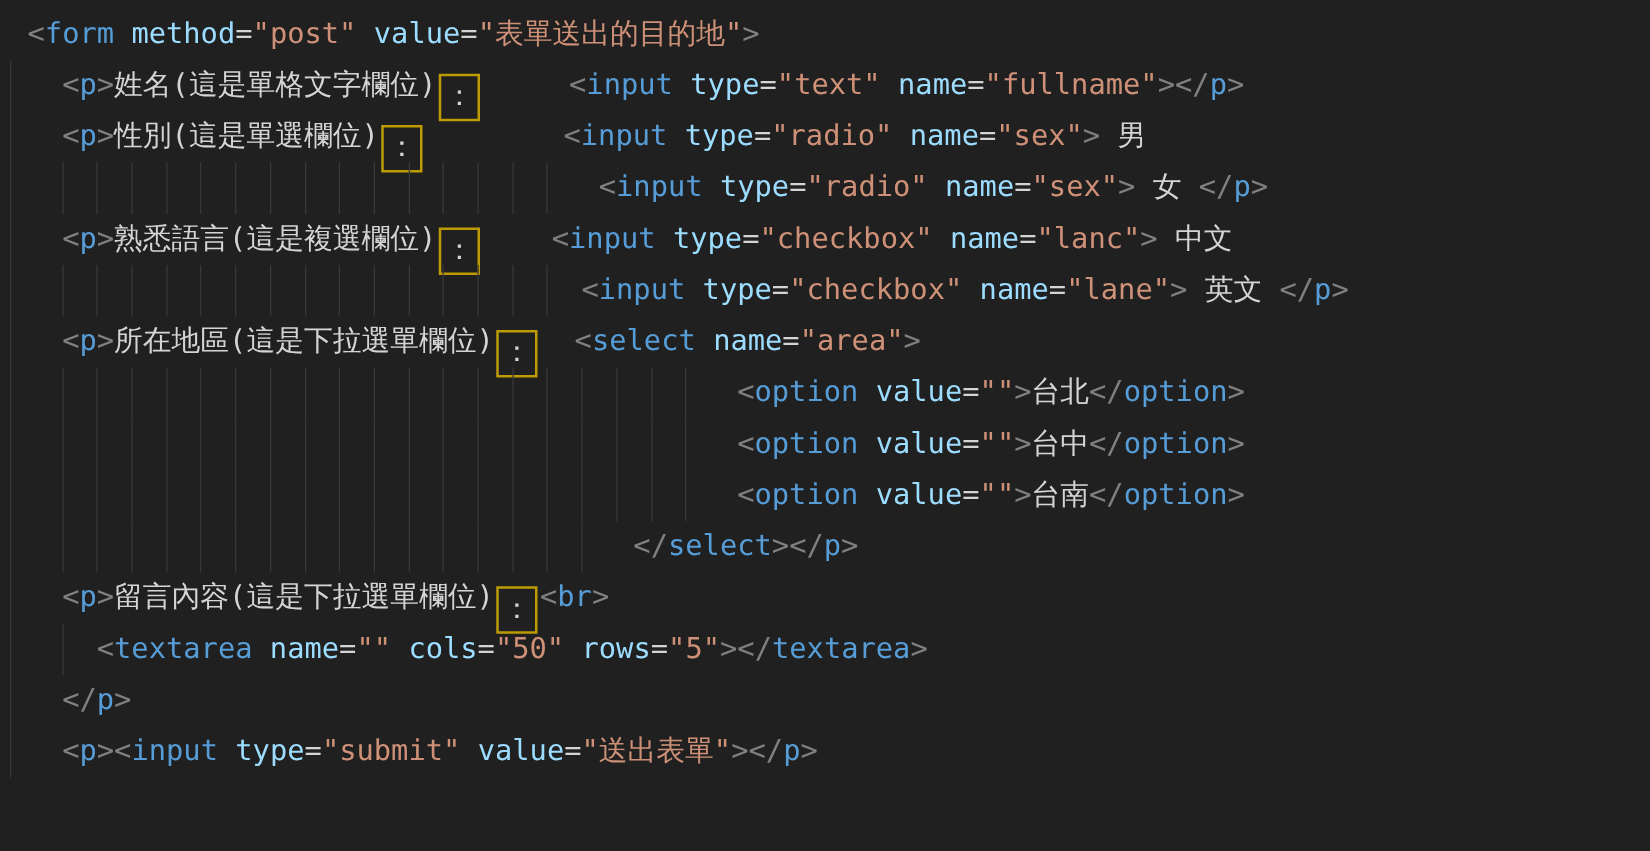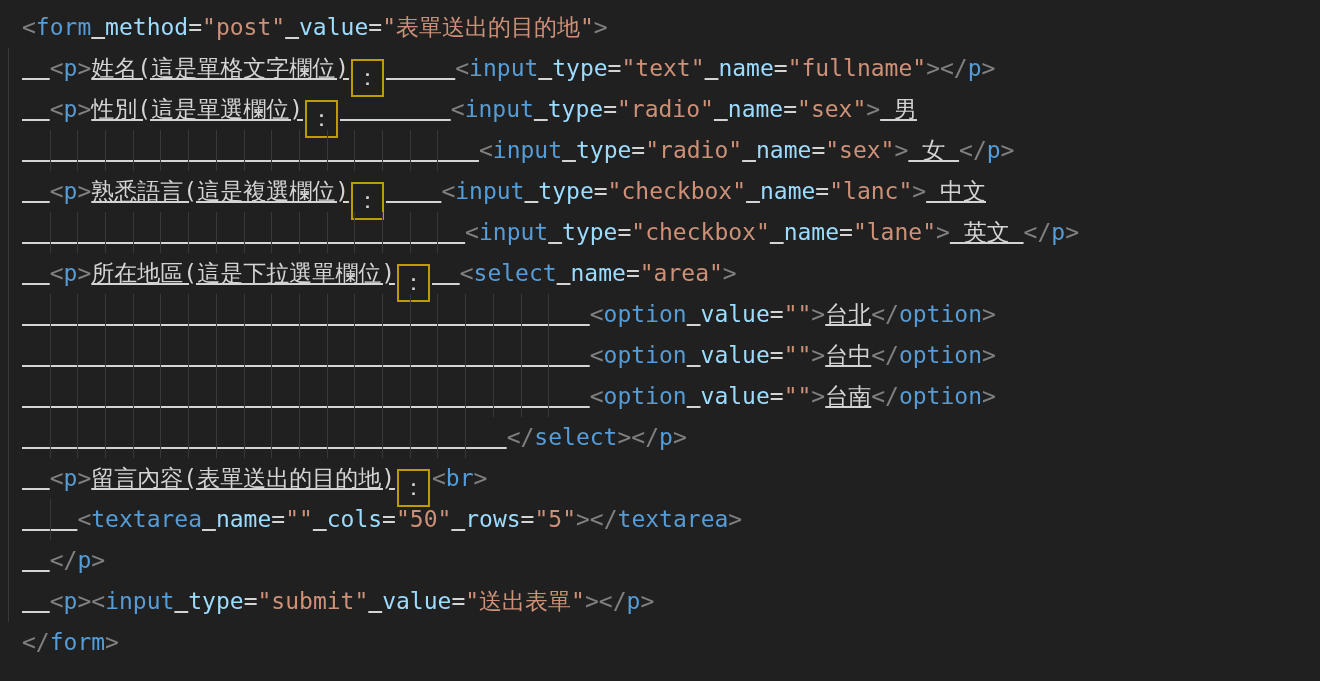--- a/index.html
+++ b/index.html
@@ -42,21 +42,21 @@
   #form-guide{
     position:absolute;
     width:1px;
     background:var(--guide);
   }
   .tk-p{color:var(--c-p);}
   .tk-t{color:var(--c-t);}
   .tk-a{color:var(--c-a);}
   .tk-e{color:var(--c-e);}
   .tk-s{color:var(--c-s);}
-  .tk-x{color:var(--c-x);text-decoration:underline;}
+  .tk-x{color:var(--c-x);}
   .ubox{
     display:inline-block;
     box-sizing:border-box;
     height:38px;
     line-height:33px;
     padding:0 3px;
     margin:0 2px;
     border:2px solid var(--ubox);
     color:var(--c-x);
     vertical-align:-9px;
@@ -71,18 +71,17 @@
     <div class="line"><span class="tk-x">  </span><span class="tk-p">&lt;</span><span class="tk-t">p</span><span class="tk-p">&gt;</span><span class="tk-x">姓名(這是單格文字欄位)</span><span class="ubox">：</span><span class="tk-x">     </span><span class="tk-p">&lt;</span><span class="tk-t">input</span><span class="tk-x"> </span><span class="tk-a">type</span><span class="tk-e">=</span><span class="tk-s">"text"</span><span class="tk-x"> </span><span class="tk-a">name</span><span class="tk-e">=</span><span class="tk-s">"fullname"</span><span class="tk-p">&gt;</span><span class="tk-p">&lt;/</span><span class="tk-t">p</span><span class="tk-p">&gt;</span></div>
     <div class="line"><span class="tk-x">  </span><span class="tk-p">&lt;</span><span class="tk-t">p</span><span class="tk-p">&gt;</span><span class="tk-x">性別(這是單選欄位)</span><span class="ubox">：</span><span class="tk-x">        </span><span class="tk-p">&lt;</span><span class="tk-t">input</span><span class="tk-x"> </span><span class="tk-a">type</span><span class="tk-e">=</span><span class="tk-s">"radio"</span><span class="tk-x"> </span><span class="tk-a">name</span><span class="tk-e">=</span><span class="tk-s">"sex"</span><span class="tk-p">&gt;</span><span class="tk-x"> 男</span></div>
     <div class="line"><span class="guide" style="left: 27.6953px;"></span><span class="guide" style="left: 55.3906px;"></span><span class="guide" style="left: 83.0859px;"></span><span class="guide" style="left: 110.781px;"></span><span class="guide" style="left: 138.477px;"></span><span class="guide" style="left: 166.172px;"></span><span class="guide" style="left: 193.867px;"></span><span class="guide" style="left: 221.562px;"></span><span class="guide" style="left: 249.258px;"></span><span class="guide" style="left: 276.953px;"></span><span class="guide" style="left: 304.648px;"></span><span class="guide" style="left: 332.344px;"></span><span class="guide" style="left: 360.039px;"></span><span class="guide" style="left: 387.734px;"></span><span class="guide" style="left: 415.43px;"></span><span class="tk-x">                                 </span><span class="tk-p">&lt;</span><span class="tk-t">input</span><span class="tk-x"> </span><span class="tk-a">type</span><span class="tk-e">=</span><span class="tk-s">"radio"</span><span class="tk-x"> </span><span class="tk-a">name</span><span class="tk-e">=</span><span class="tk-s">"sex"</span><span class="tk-p">&gt;</span><span class="tk-x"> 女 </span><span class="tk-p">&lt;/</span><span class="tk-t">p</span><span class="tk-p">&gt;</span></div>
     <div class="line"><span class="tk-x">  </span><span class="tk-p">&lt;</span><span class="tk-t">p</span><span class="tk-p">&gt;</span><span class="tk-x">熟悉語言(這是複選欄位)</span><span class="ubox">：</span><span class="tk-x">    </span><span class="tk-p">&lt;</span><span class="tk-t">input</span><span class="tk-x"> </span><span class="tk-a">type</span><span class="tk-e">=</span><span class="tk-s">"checkbox"</span><span class="tk-x"> </span><span class="tk-a">name</span><span class="tk-e">=</span><span class="tk-s">"lanc"</span><span class="tk-p">&gt;</span><span class="tk-x"> 中文</span></div>
     <div class="line"><span class="guide" style="left: 27.6953px;"></span><span class="guide" style="left: 55.3906px;"></span><span class="guide" style="left: 83.0859px;"></span><span class="guide" style="left: 110.781px;"></span><span class="guide" style="left: 138.477px;"></span><span class="guide" style="left: 166.172px;"></span><span class="guide" style="left: 193.867px;"></span><span class="guide" style="left: 221.562px;"></span><span class="guide" style="left: 249.258px;"></span><span class="guide" style="left: 276.953px;"></span><span class="guide" style="left: 304.648px;"></span><span class="guide" style="left: 332.344px;"></span><span class="guide" style="left: 360.039px;"></span><span class="guide" style="left: 387.734px;"></span><span class="guide" style="left: 415.43px;"></span><span class="tk-x">                                </span><span class="tk-p">&lt;</span><span class="tk-t">input</span><span class="tk-x"> </span><span class="tk-a">type</span><span class="tk-e">=</span><span class="tk-s">"checkbox"</span><span class="tk-x"> </span><span class="tk-a">name</span><span class="tk-e">=</span><span class="tk-s">"lane"</span><span class="tk-p">&gt;</span><span class="tk-x"> 英文 </span><span class="tk-p">&lt;/</span><span class="tk-t">p</span><span class="tk-p">&gt;</span></div>
     <div class="line"><span class="tk-x">  </span><span class="tk-p">&lt;</span><span class="tk-t">p</span><span class="tk-p">&gt;</span><span class="tk-x">所在地區(這是下拉選單欄位)</span><span class="ubox">：</span><span class="tk-x">  </span><span class="tk-p">&lt;</span><span class="tk-t">select</span><span class="tk-x"> </span><span class="tk-a">name</span><span class="tk-e">=</span><span class="tk-s">"area"</span><span class="tk-p">&gt;</span></div>
     <div class="line"><span class="guide" style="left: 27.6953px;"></span><span class="guide" style="left: 55.3906px;"></span><span class="guide" style="left: 83.0859px;"></span><span class="guide" style="left: 110.781px;"></span><span class="guide" style="left: 138.477px;"></span><span class="guide" style="left: 166.172px;"></span><span class="guide" style="left: 193.867px;"></span><span class="guide" style="left: 221.562px;"></span><span class="guide" style="left: 249.258px;"></span><span class="guide" style="left: 276.953px;"></span><span class="guide" style="left: 304.648px;"></span><span class="guide" style="left: 332.344px;"></span><span class="guide" style="left: 360.039px;"></span><span class="guide" style="left: 387.734px;"></span><span class="guide" style="left: 415.43px;"></span><span class="guide" style="left: 443.125px;"></span><span class="guide" style="left: 470.82px;"></span><span class="guide" style="left: 498.516px;"></span><span class="guide" style="left: 526.211px;"></span><span class="tk-x">                                         </span><span class="tk-p">&lt;</span><span class="tk-t">option</span><span class="tk-x"> </span><span class="tk-a">value</span><span class="tk-e">=</span><span class="tk-s">""</span><span class="tk-p">&gt;</span><span class="tk-x">台北</span><span class="tk-p">&lt;/</span><span class="tk-t">option</span><span class="tk-p">&gt;</span></div>
     <div class="line"><span class="guide" style="left: 27.6953px;"></span><span class="guide" style="left: 55.3906px;"></span><span class="guide" style="left: 83.0859px;"></span><span class="guide" style="left: 110.781px;"></span><span class="guide" style="left: 138.477px;"></span><span class="guide" style="left: 166.172px;"></span><span class="guide" style="left: 193.867px;"></span><span class="guide" style="left: 221.562px;"></span><span class="guide" style="left: 249.258px;"></span><span class="guide" style="left: 276.953px;"></span><span class="guide" style="left: 304.648px;"></span><span class="guide" style="left: 332.344px;"></span><span class="guide" style="left: 360.039px;"></span><span class="guide" style="left: 387.734px;"></span><span class="guide" style="left: 415.43px;"></span><span class="guide" style="left: 443.125px;"></span><span class="guide" style="left: 470.82px;"></span><span class="guide" style="left: 498.516px;"></span><span class="guide" style="left: 526.211px;"></span><span class="tk-x">                                         </span><span class="tk-p">&lt;</span><span class="tk-t">option</span><span class="tk-x"> </span><span class="tk-a">value</span><span class="tk-e">=</span><span class="tk-s">""</span><span class="tk-p">&gt;</span><span class="tk-x">台中</span><span class="tk-p">&lt;/</span><span class="tk-t">option</span><span class="tk-p">&gt;</span></div>
     <div class="line"><span class="guide" style="left: 27.6953px;"></span><span class="guide" style="left: 55.3906px;"></span><span class="guide" style="left: 83.0859px;"></span><span class="guide" style="left: 110.781px;"></span><span class="guide" style="left: 138.477px;"></span><span class="guide" style="left: 166.172px;"></span><span class="guide" style="left: 193.867px;"></span><span class="guide" style="left: 221.562px;"></span><span class="guide" style="left: 249.258px;"></span><span class="guide" style="left: 276.953px;"></span><span class="guide" style="left: 304.648px;"></span><span class="guide" style="left: 332.344px;"></span><span class="guide" style="left: 360.039px;"></span><span class="guide" style="left: 387.734px;"></span><span class="guide" style="left: 415.43px;"></span><span class="guide" style="left: 443.125px;"></span><span class="guide" style="left: 470.82px;"></span><span class="guide" style="left: 498.516px;"></span><span class="guide" style="left: 526.211px;"></span><span class="tk-x">                                         </span><span class="tk-p">&lt;</span><span class="tk-t">option</span><span class="tk-x"> </span><span class="tk-a">value</span><span class="tk-e">=</span><span class="tk-s">""</span><span class="tk-p">&gt;</span><span class="tk-x">台南</span><span class="tk-p">&lt;/</span><span class="tk-t">option</span><span class="tk-p">&gt;</span></div>
     <div class="line"><span class="guide" style="left: 27.6953px;"></span><span class="guide" style="left: 55.3906px;"></span><span class="guide" style="left: 83.0859px;"></span><span class="guide" style="left: 110.781px;"></span><span class="guide" style="left: 138.477px;"></span><span class="guide" style="left: 166.172px;"></span><span class="guide" style="left: 193.867px;"></span><span class="guide" style="left: 221.562px;"></span><span class="guide" style="left: 249.258px;"></span><span class="guide" style="left: 276.953px;"></span><span class="guide" style="left: 304.648px;"></span><span class="guide" style="left: 332.344px;"></span><span class="guide" style="left: 360.039px;"></span><span class="guide" style="left: 387.734px;"></span><span class="guide" style="left: 415.43px;"></span><span class="guide" style="left: 443.125px;"></span><span class="tk-x">                                   </span><span class="tk-p">&lt;/</span><span class="tk-t">select</span><span class="tk-p">&gt;</span><span class="tk-p">&lt;/</span><span class="tk-t">p</span><span class="tk-p">&gt;</span></div>
-    <div class="line"><span class="tk-x">  </span><span class="tk-p">&lt;</span><span class="tk-t">p</span><span class="tk-p">&gt;</span><span class="tk-x">留言內容(表單送出的目的地)</span><span class="ubox">：</span><span class="tk-p">&lt;</span><span class="tk-t">br</span><span class="tk-p">&gt;</span></div>
+    <div class="line"><span class="tk-x">  </span><span class="tk-p">&lt;</span><span class="tk-t">p</span><span class="tk-p">&gt;</span><span class="tk-x">留言內容(這是下拉選單欄位)</span><span class="ubox">：</span><span class="tk-p">&lt;</span><span class="tk-t">br</span><span class="tk-p">&gt;</span></div>
     <div class="line"><span class="guide" style="left: 27.6953px;"></span><span class="tk-x">    </span><span class="tk-p">&lt;</span><span class="tk-t">textarea</span><span class="tk-x"> </span><span class="tk-a">name</span><span class="tk-e">=</span><span class="tk-s">""</span><span class="tk-x"> </span><span class="tk-a">cols</span><span class="tk-e">=</span><span class="tk-s">"50"</span><span class="tk-x"> </span><span class="tk-a">rows</span><span class="tk-e">=</span><span class="tk-s">"5"</span><span class="tk-p">&gt;</span><span class="tk-p">&lt;/</span><span class="tk-t">textarea</span><span class="tk-p">&gt;</span></div>
     <div class="line"><span class="tk-x">  </span><span class="tk-p">&lt;/</span><span class="tk-t">p</span><span class="tk-p">&gt;</span></div>
     <div class="line"><span class="tk-x">  </span><span class="tk-p">&lt;</span><span class="tk-t">p</span><span class="tk-p">&gt;</span><span class="tk-p">&lt;</span><span class="tk-t">input</span><span class="tk-x"> </span><span class="tk-a">type</span><span class="tk-e">=</span><span class="tk-s">"submit"</span><span class="tk-x"> </span><span class="tk-a">value</span><span class="tk-e">=</span><span class="tk-s">"送出表單"</span><span class="tk-p">&gt;</span><span class="tk-p">&lt;/</span><span class="tk-t">p</span><span class="tk-p">&gt;</span></div>
-    <div class="line"><span class="tk-x"></span><span class="tk-p">&lt;/</span><span class="tk-t">form</span><span class="tk-p">&gt;</span></div>
   </div>
 
 </body></html>

